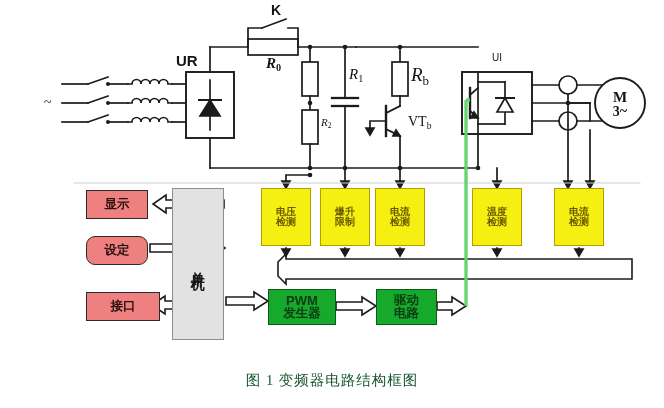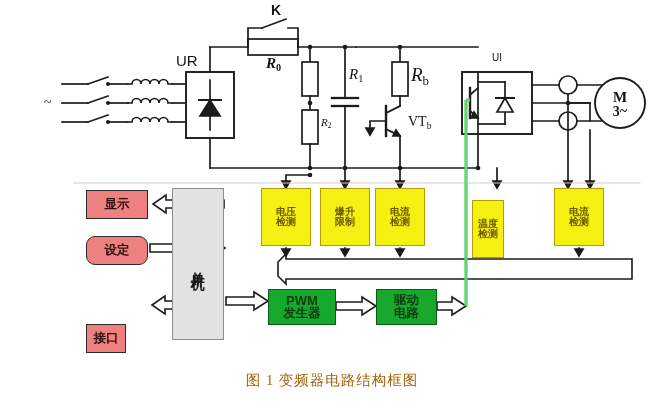--- a/index.html
+++ b/index.html
@@ -45,21 +45,21 @@
     white-space:nowrap;
   }
   .lbl-it{font-style:italic;}
   .lbl-sans{font-family:"Liberation Sans","DejaVu Sans",sans-serif;}
 
   .sub{font-size:0.68em;vertical-align:-0.28em;font-style:normal;}
 
   #caption{
     position:absolute;left:0;top:371px;width:664px;text-align:center;
     font-family:"Liberation Serif","DejaVu Serif",serif;
-    font-size:14.5px;color:#a16207;letter-spacing:1px;
+    font-size:14.5px;color:#14532d;letter-spacing:1px;
   }
 
   .motor-lbl{
     position:absolute;text-align:center;color:#111;
     font-family:"Liberation Serif","DejaVu Serif",serif;
     font-weight:bold;line-height:1.0;
   }
 </style>
 </head>
 <body>
@@ -271,21 +271,21 @@
 
       <line x1="74" y1="183" x2="640" y2="183" stroke="#cfcfcf" stroke-width="1"></line>
     </g>
 
     <g stroke="#5dd36a" stroke-width="3.4" opacity="0.95">
       <line x1="466" y1="306" x2="466" y2="100"></line>
       <line x1="466" y1="100" x2="470" y2="100"></line>
     </g>
   </svg>
 
-  <div class="lbl lbl-sans" style="left:176px;top:52px;font-size:15px;font-weight:400;">UR</div>
+  <div class="lbl lbl-sans" style="left:176px;top:52px;font-size:15px;font-weight:700;">UR</div>
 
   <div class="lbl lbl-sans" style="left:492px;top:52px;font-size:10px;font-weight:400;">UI</div>
 
   <div class="lbl lbl-sans" style="left:271px;top:2px;font-size:14px;font-weight:700;">K</div>
 
   <div class="lbl lbl-it" style="left:266px;top:55px;font-size:15px;font-weight:bold;">
     <span>R</span><span class="sub">0</span>
   </div>
   <div class="lbl lbl-it" style="left:321px;top:66px;font-size:15px;margin-left:28px;">
     <span>R</span><span class="sub">1</span>
@@ -306,21 +306,21 @@
     <div>M</div>
     <div style="font-size:14px;">3~</div>
   </div>
 
   <div class="blk blk-red" style="left:86px;top:190px;width:62px;height:29px;">
     <span>显示</span>
   </div>
   <div class="blk blk-red" style="left:86px;top:236px;width:62px;height:29px;border-radius:9px;">
     <span>设定</span>
   </div>
-  <div class="blk blk-red" style="left:86px;top:292px;width:40px;height:29px;margin-top:32px;">
+  <div class="blk blk-red" style="left:86px;top:292px;width:74px;height:29px;">
     <span>接口</span>
   </div>
 
   <div class="blk blk-grey" style="left:172px;top:188px;width:52px;height:152px;">
     <span class="vtext">单片机</span>
   </div>
 
   <div class="blk blk-yellow" style="left:261px;top:188px;width:50px;height:58px;">
     <div>
       <span>电压</span>
@@ -332,21 +332,21 @@
       <span>爆升</span>
       <span>限制</span>
     </div>
   </div>
   <div class="blk blk-yellow" style="left:375px;top:188px;width:50px;height:58px;">
     <div>
       <span>电流</span>
       <span>检测</span>
     </div>
   </div>
-  <div class="blk blk-yellow" style="left:472px;top:200px;width:32px;height:58px;">
+  <div class="blk blk-yellow" style="left:472px;top:188px;width:50px;height:58px;">
     <div>
       <span>温度</span>
       <span>检测</span>
     </div>
   </div>
   <div class="blk blk-yellow" style="left:554px;top:188px;width:50px;height:58px;">
     <div>
       <span>电流</span>
       <span>检测</span>
     </div>

